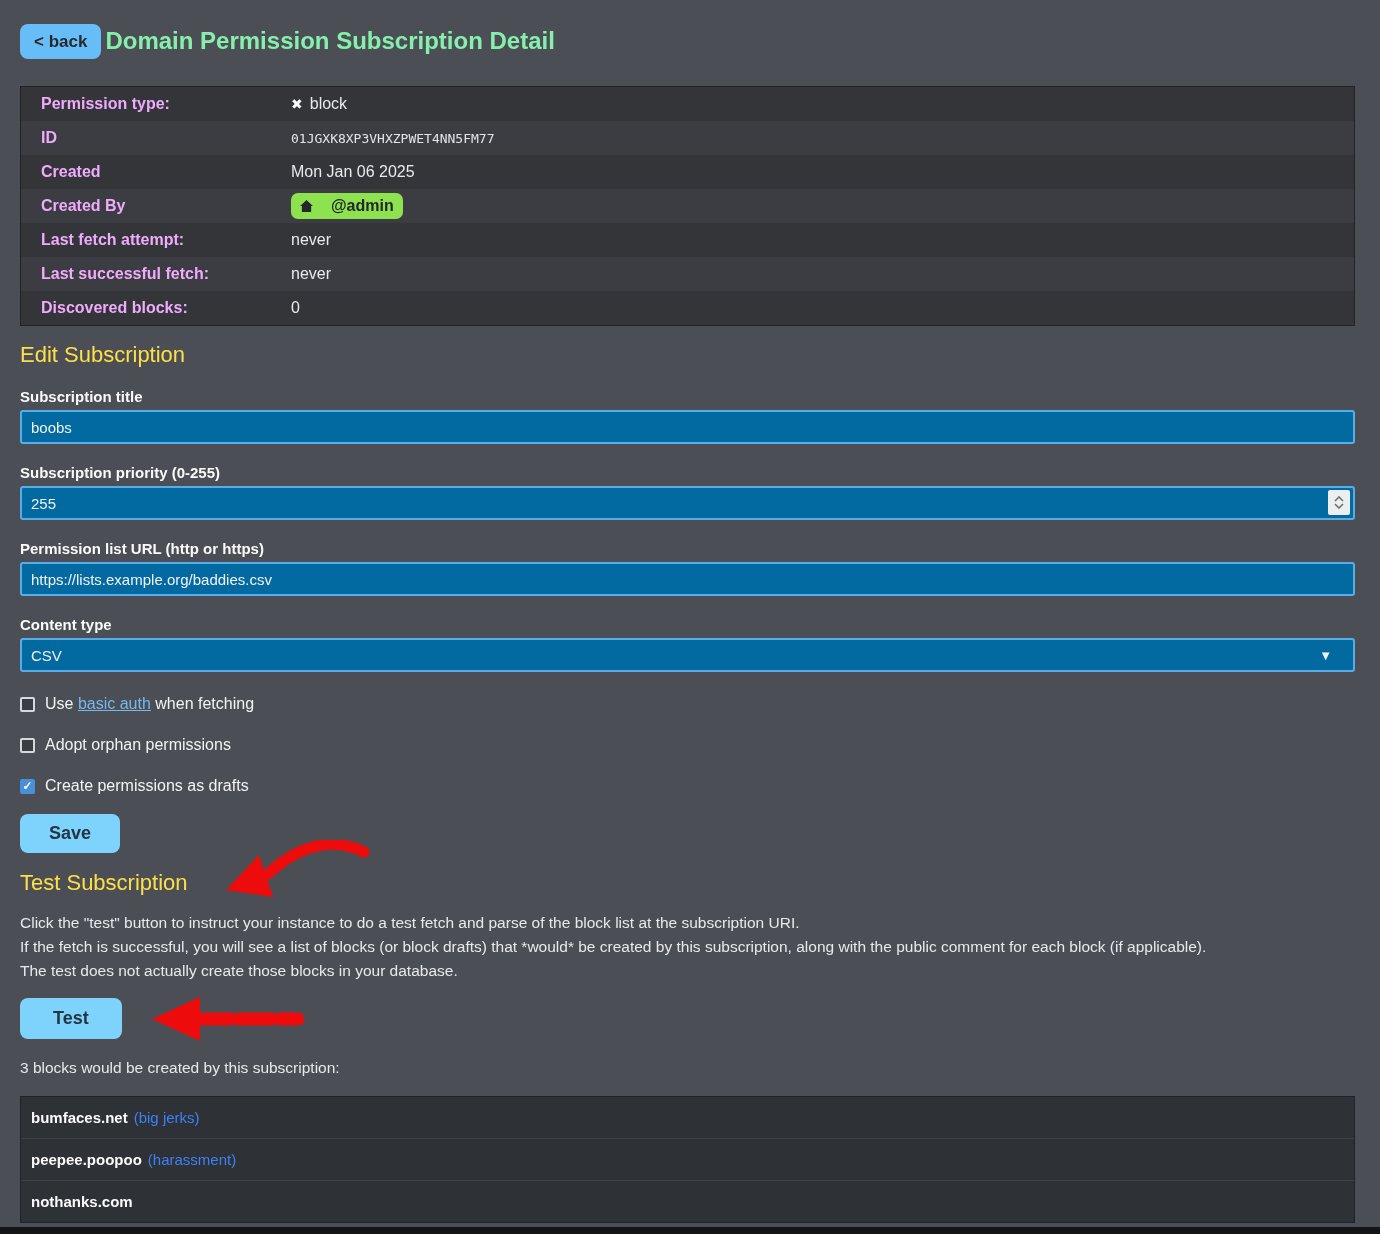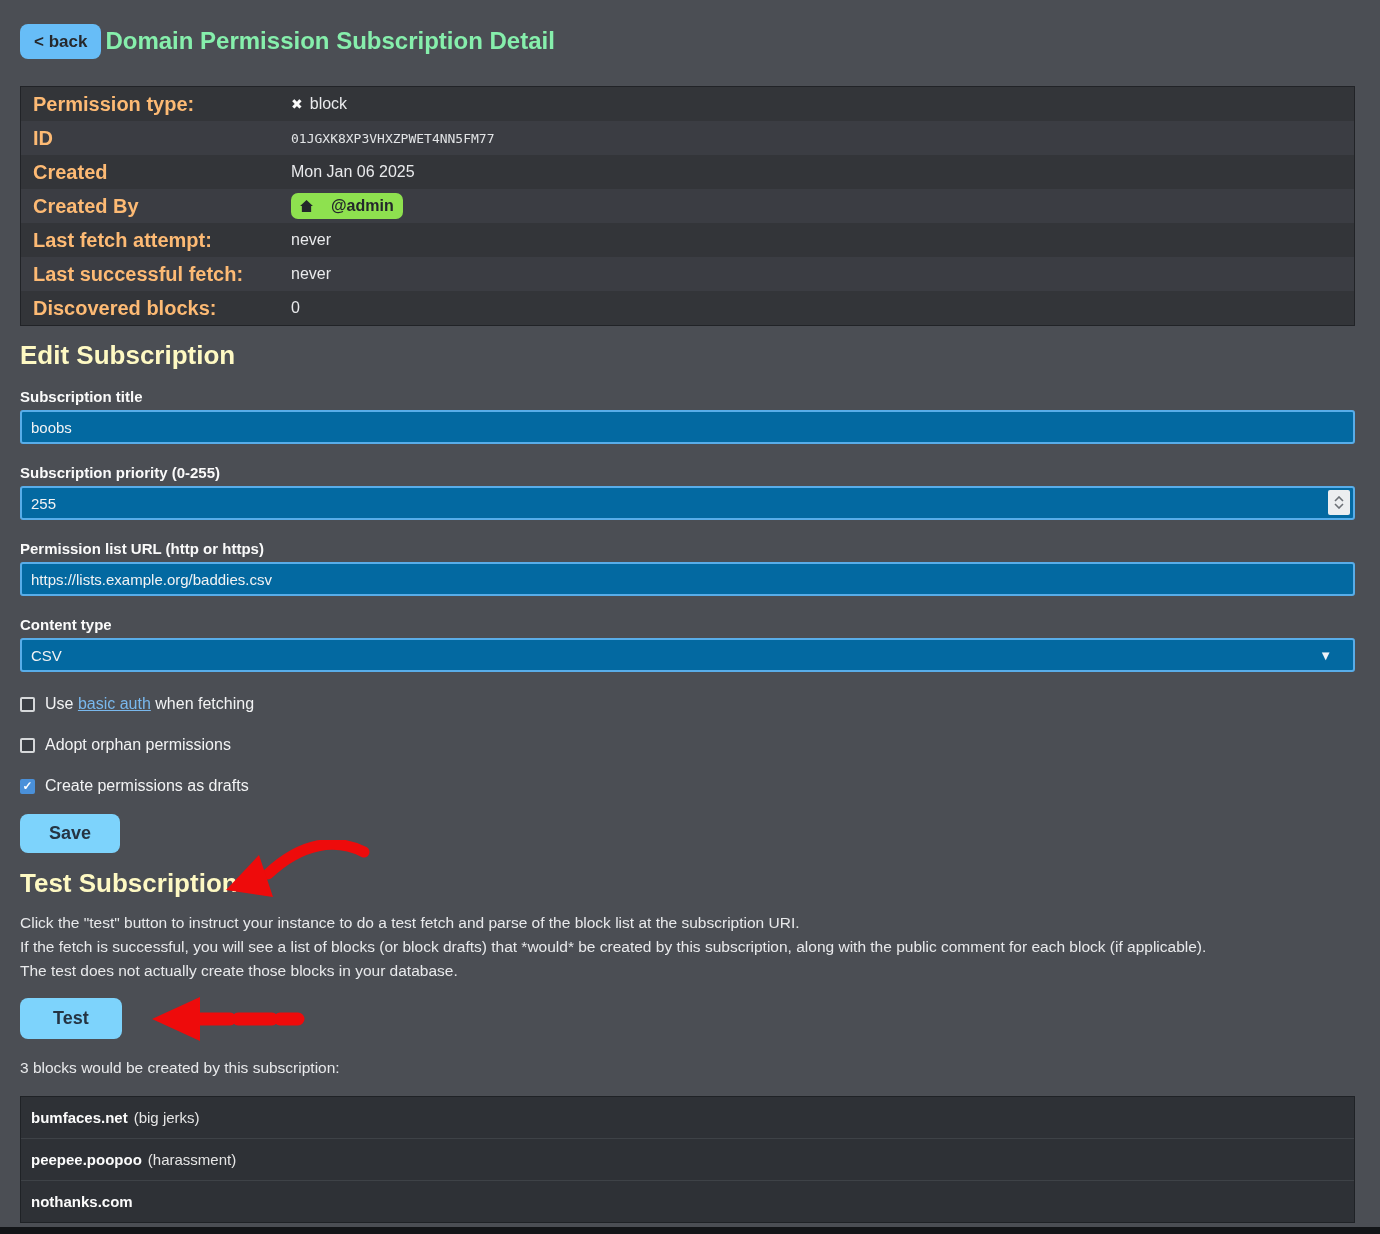--- a/index.html
+++ b/index.html
@@ -18,33 +18,33 @@
     border:none; border-radius:8px; padding:9px 14px; cursor:pointer;
     font-family:"Liberation Sans", sans-serif; line-height:1;
   }
   .page-title { font-size:24px; font-weight:bold; color:#86efac; margin:0; }
 
   
   .details-table { margin-top:24px; width:1335px; border:1px solid #212327; }
   .detail-row { display:grid; grid-template-columns:270px 1fr; align-items:center; height:34px; }
   .detail-row:nth-child(odd) { background:#333539; }
   .detail-row:nth-child(even) { background:#3b3d43; }
-  .detail-label { font-weight:bold; font-size:20px; color:#fdba74; padding-left:12px; }
+  .detail-label { font-weight:bold; font-size:16px; color:#f0abfc; padding-left:20px; }
   .detail-value { font-size:16px; color:#e9eaec; display:flex; align-items:center; gap:7px; }
   .mono { font-family:"DejaVu Sans Mono", monospace; font-size:13px; color:#e2e4e6; }
   .x-icon { font-size:14px; color:#fbfbfb; }
   .badge {
     display:inline-flex; align-items:center; gap:18px; background:#8ee14f;
     color:#23272b; font-weight:bold; font-size:16px; border-radius:7px;
     padding:3px 9px; line-height:1.25; cursor:pointer;
   }
   .house-icon svg { display:block; }
 
   
-  .section-h { font-size:26px; font-weight:bold; color:#fef9c3; margin:16px 0 0 0; line-height:26px; }
+  .section-h { font-size:22px; font-weight:normal; color:#fde047; margin:16px 0 0 0; line-height:26px; }
   .field { margin-top:20px; width:1335px; }
   .field-label { display:block; font-size:15px; font-weight:bold; color:#fafafa; margin-bottom:4px; line-height:18px; }
   .text-input, .select-box {
     width:1335px; height:34px; background:#0369a1; border:2px solid #58ade9;
     border-radius:3px; color:#f2f3f4; font-size:15px; padding:0 9px;
     font-family:"Liberation Sans", sans-serif; outline:none;
   }
   .input-wrap { position:relative; width:1335px; }
   .spinner {
     position:absolute; right:5px; top:4px; width:22px; height:25px;
@@ -78,21 +78,21 @@
 
   
   .desc { margin:15px 0 0 0; font-size:15.5px; line-height:24px; color:#e8e9eb; }
   .caption { margin:20px 0 0 0; font-size:15.5px; color:#e8e9eb; line-height:18px; }
 
   
   .blocks-list { margin-top:19px; width:1335px; background:#2e3136; border:1px solid #1f2226; }
   .block-row { padding:11px 10px; border-top:1px solid #3e4247; font-size:15px; line-height:19px; }
   .block-row:first-child { border-top:none; }
   .block-domain { font-weight:bold; color:#fbfbfb; }
-  .block-comment { color:#e5e5e5; margin-left:6px;text-align:right; }
+  .block-comment { color:#3b82f6; margin-left:6px;text-align:right; }
 
   
   .arrow { position:absolute; pointer-events:none; }
   #arrow1 { left:222px; top:840px; }
   #arrow2 { left:148px; top:993px; }
 
   .bottom-bar { position:absolute; left:0; top:1227px; width:1380px; height:7px; background:#131518; }
 </style>
 </head>
 <body>

